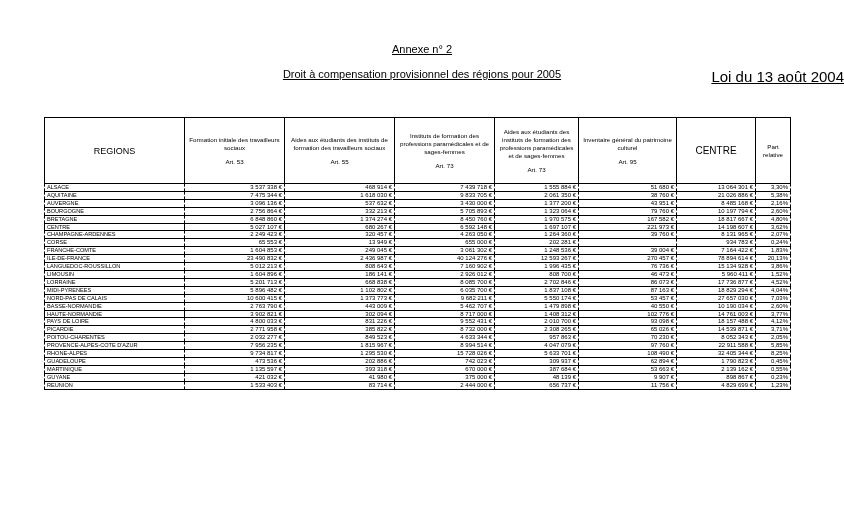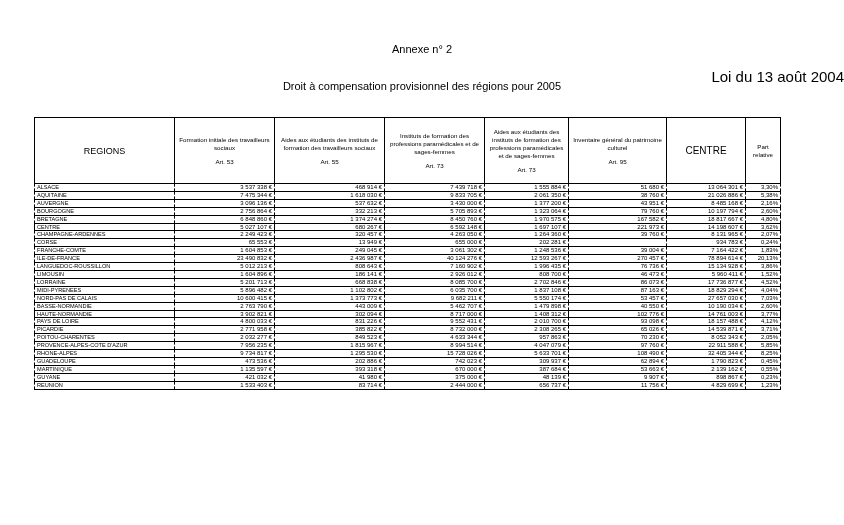--- a/index.html
+++ b/index.html
@@ -1,22 +1,22 @@
 <!DOCTYPE html>
 <html><head>
 <meta charset="utf-8">
 <style>
   html, body { margin: 0; padding: 0; background: #ffffff; }
   body { width: 844px; height: 525px; position: relative; overflow: hidden;
          font-family: "Liberation Sans", sans-serif; color: #000; }
-  .hdr { position: absolute; left: 0; width: 844px; text-align: center; }
+  .hdr { position: absolute; left: 0; width: 844px; text-align: center; text-decoration: underline; }
   .annexe { top: 43px; font-size: 11px; }
   .loi { top: 68px; font-size: 15px; text-align: right; }
-  .droit { top: 80px; font-size: 11px; }
-  table { position: absolute; left: 34px; top: 117px; border-collapse: collapse;
+  .droit { top: 68px; font-size: 11px; }
+  table { position: absolute; left: 44px; top: 117px; border-collapse: collapse;
           font-size: 6px; table-layout: fixed; }
   th, td { border: 1px solid #000; padding: 0 2px; overflow: hidden; white-space: nowrap; }
   th { font-weight: normal; height: 65px; vertical-align: middle; text-align: center;
        white-space: normal; line-height: 8px; font-size: 6.2px; }
   th .art { display: block; margin-top: 6px; }
   th.big { font-size: 9px; }
   th.total { font-size: 10px; }
   td { height: 6.9px; line-height: 6.9px; text-align: right; border-style: solid dashed; }
   td.region { text-align: left; font-size: 5.6px; }
   col.c0 { width: 140px; } col.c1 { width: 100px; } col.c2 { width: 110px; }

